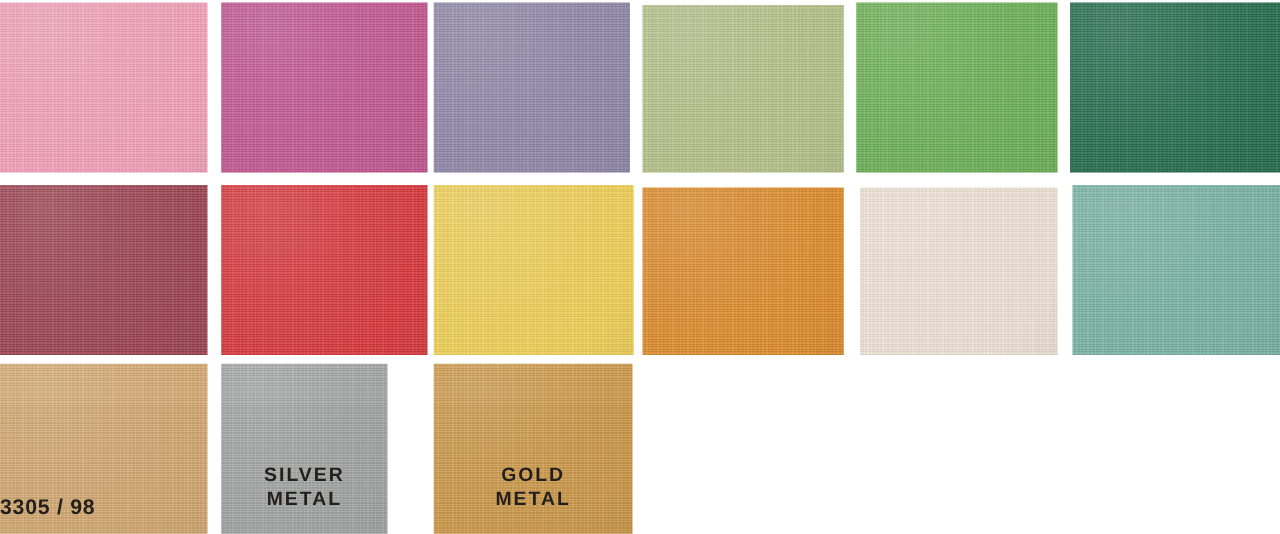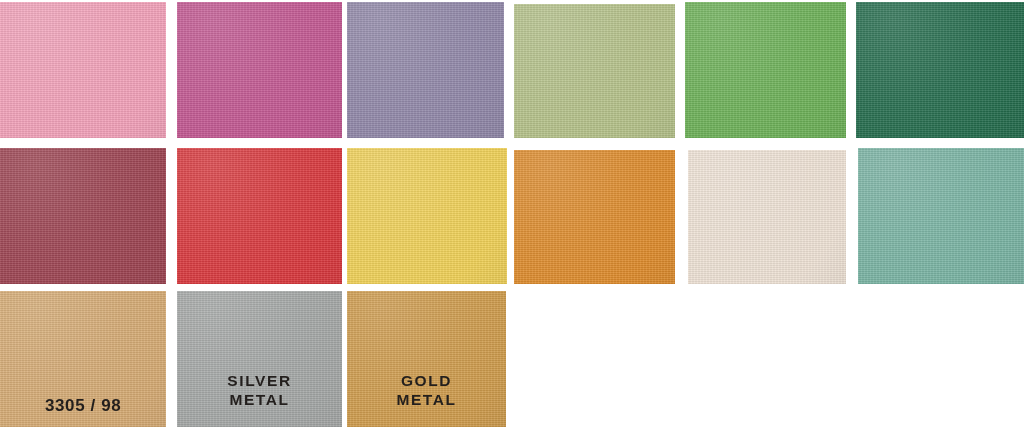--- a/index.html
+++ b/index.html
@@ -74,21 +74,20 @@
     letter-spacing: 1.6px;
     line-height: 19px;
     white-space: pre-line;
     z-index: 3;
   }
 
   .swatch.label-code .label {
     text-align: left;
     letter-spacing: 0.6px;
     font-size: 17px;
-    padding-left: 45px;
   }
 
   .swatch.label-two-line .label {
     bottom: 18px;
   }
   .swatch.label-code .label {
     bottom: 12px;
   }
 </style>
 </head>
@@ -141,21 +140,21 @@
     </div>
     <div class="swatch" style="left: 858px; top: 148px; width: 166px; height: 136px; background: rgb(121, 179, 163);">
       <div class="sheen"></div>
       <div class="weave"></div>
     </div>
     <div class="swatch label-code" style="left: 0px; top: 291px; width: 166px; height: 136px; background: rgb(213, 170, 115);">
       <div class="sheen"></div>
       <div class="weave"></div>
       <div class="label" style="color: rgb(35, 31, 29);">3305 / 98</div>
     </div>
-    <div class="swatch label-two-line" style="left: 177px; top: 291px; width: 165px; height: 136px; background: rgb(164, 167, 166);">
+    <div class="swatch label-two-line" style="left: 177px; top: 291px; width: 133px; height: 136px; background: rgb(164, 167, 166);">
       <div class="sheen"></div>
       <div class="weave"></div>
       <div class="label" style="color: rgb(35, 31, 29);">SILVER
 METAL</div>
     </div>
     <div class="swatch label-two-line" style="left: 347px; top: 291px; width: 159px; height: 136px; background: rgb(206, 155, 76); padding-left: 42px;">
       <div class="sheen"></div>
       <div class="weave"></div>
       <div class="label" style="color: rgb(35, 31, 29);">GOLD
 METAL</div>

